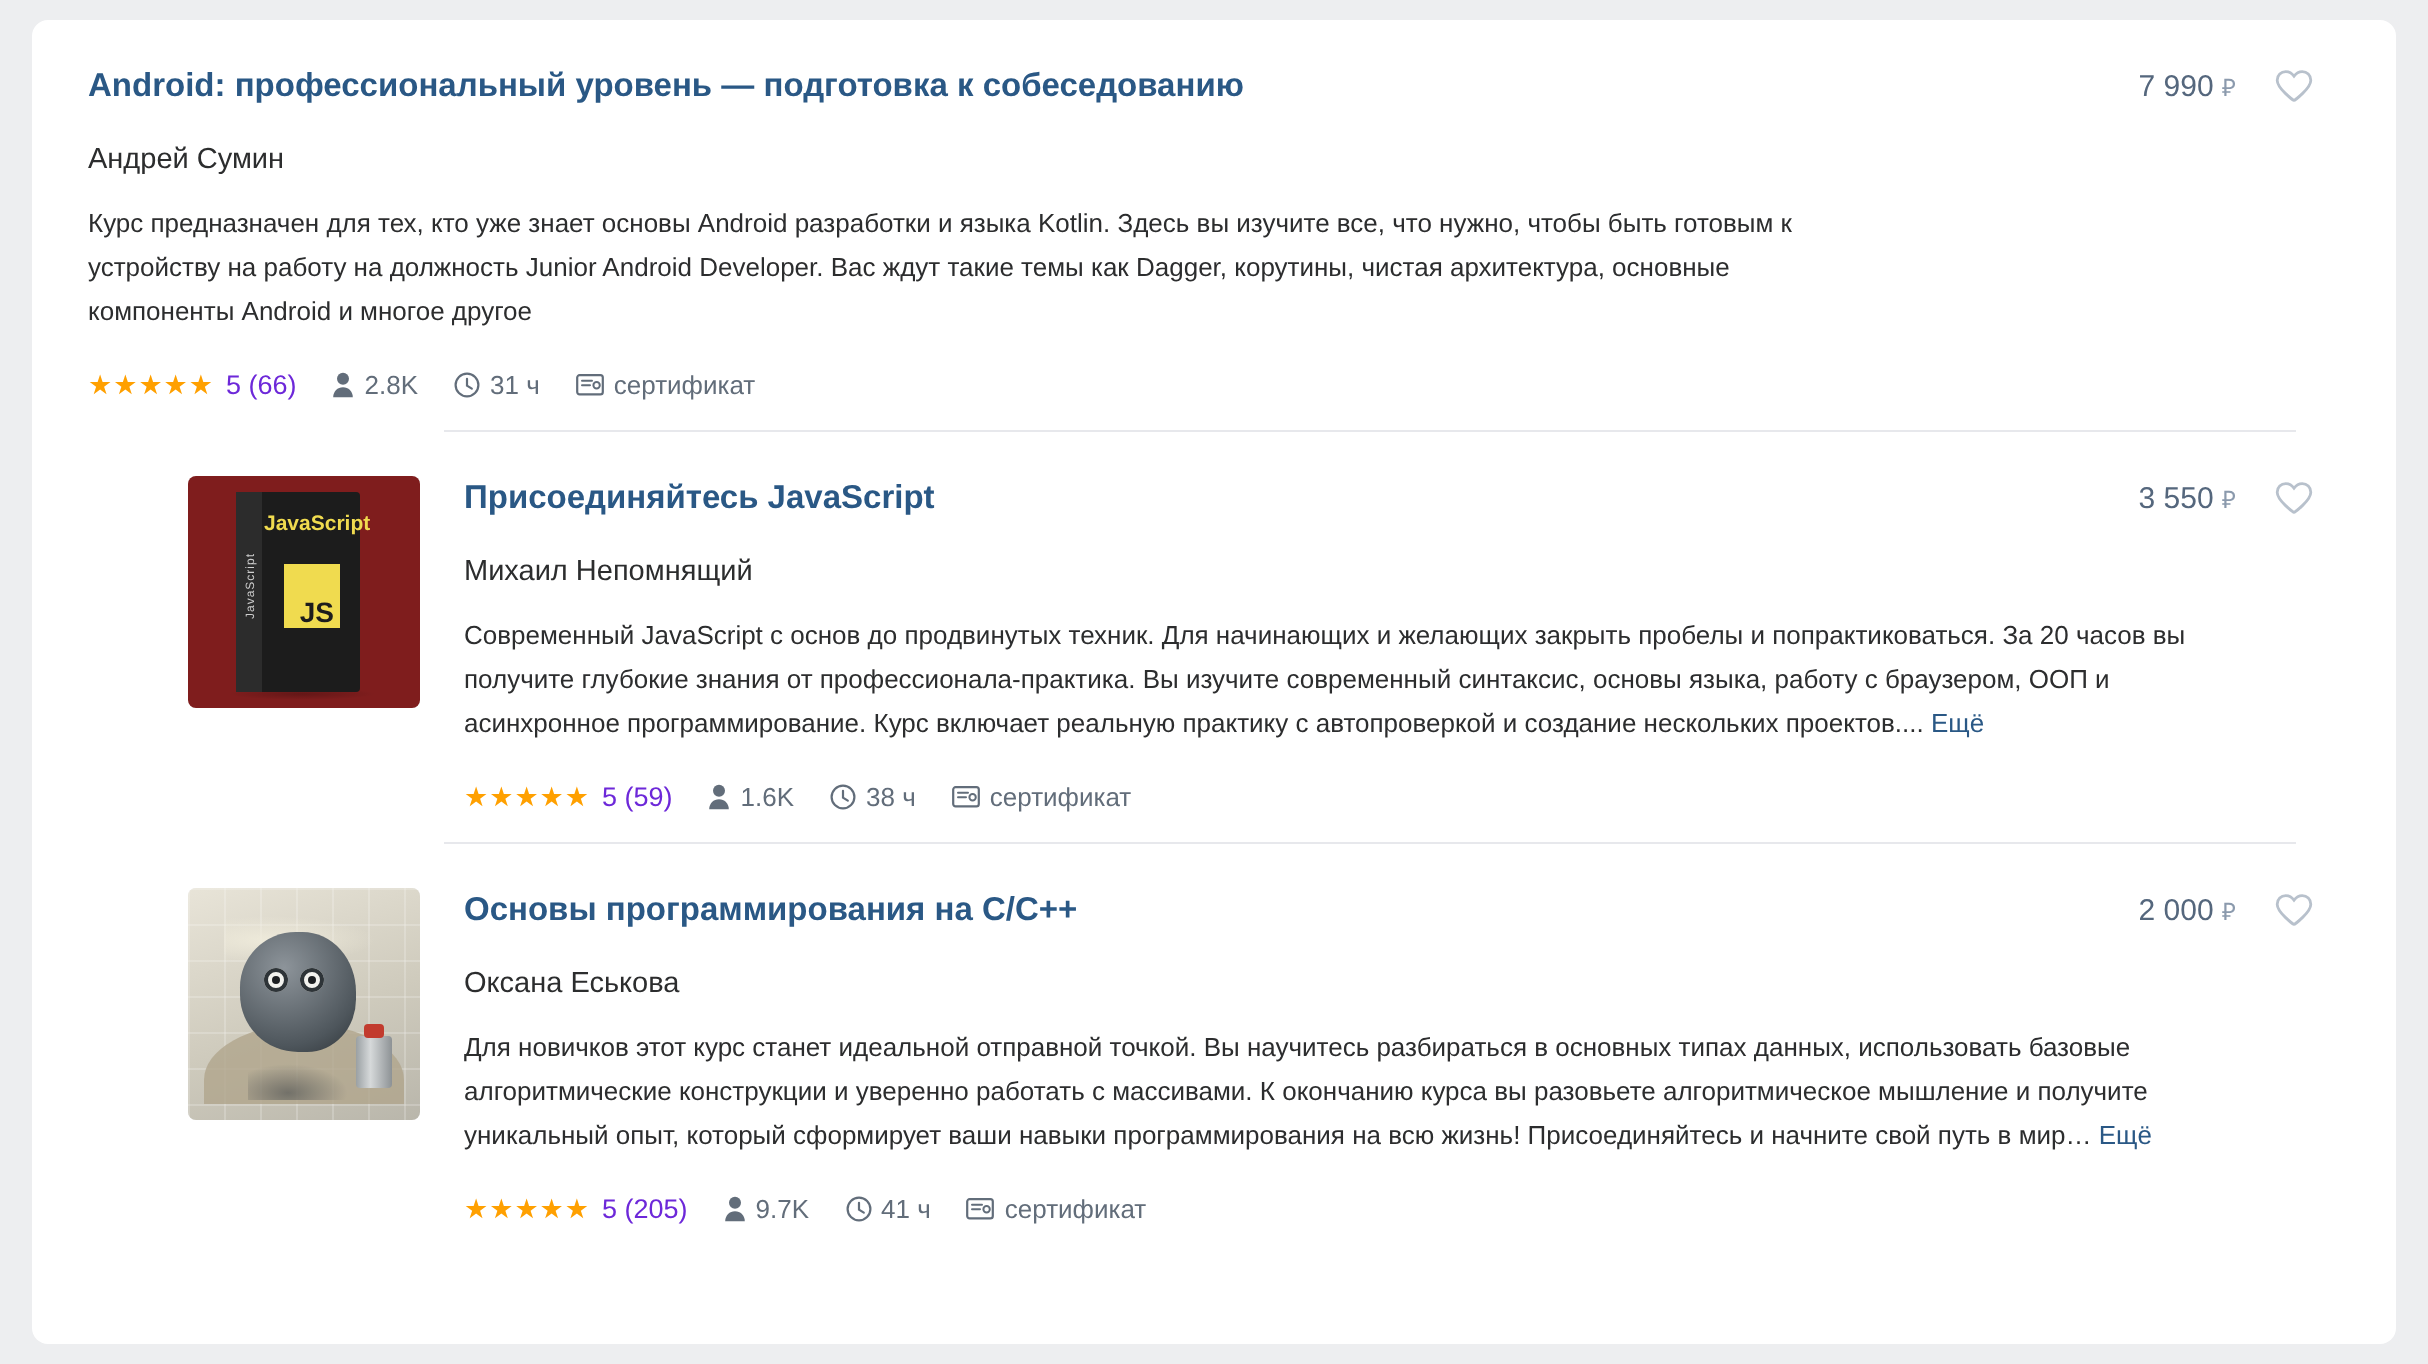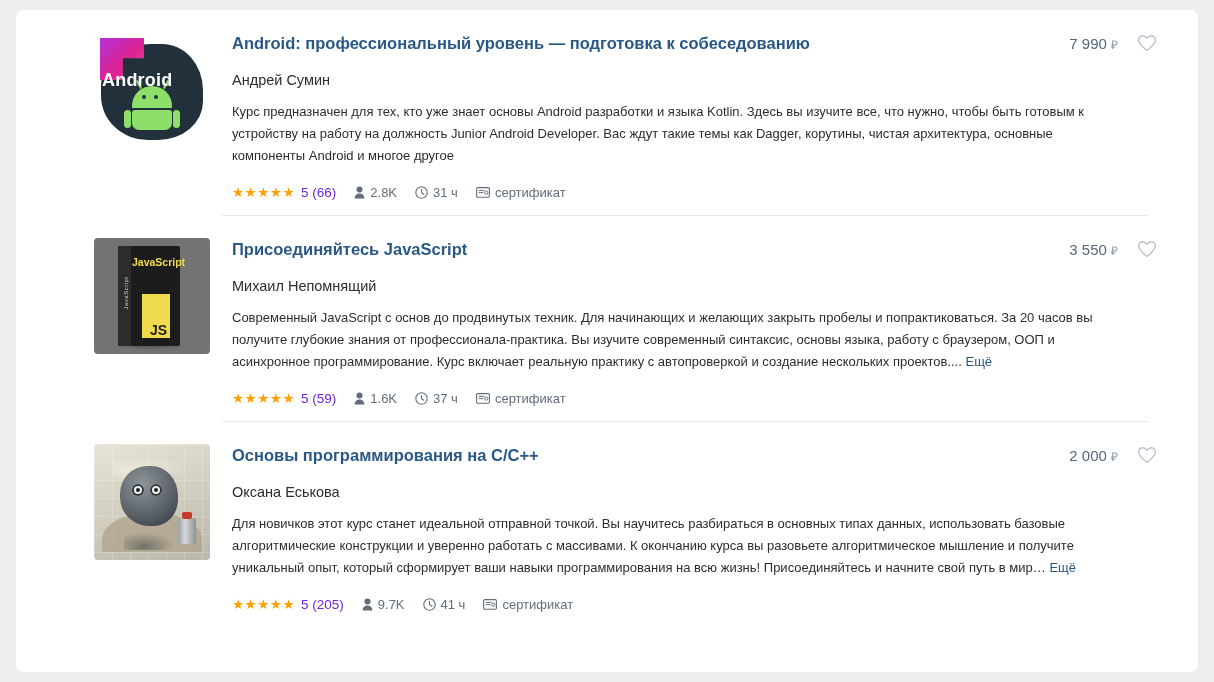--- a/index.html
+++ b/index.html
@@ -223,21 +223,21 @@
     font-size: 18px;
     font-weight: bold;
     color: #ffffff;
     letter-spacing: 0.2px;
   }
 
   
   .jsbox {
     position: absolute;
     inset: 0;
-    background: #737373;
+    background: #7f1d1d;
   }
   .jsbox .box {
     position: absolute;
     left: 24px;
     top: 8px;
     width: 62px;
     height: 100px;
     background: #1c1c1c;
     border-radius: 2px;
   }
@@ -266,23 +266,23 @@
     top: 18px;
     width: 46px;
     text-align: center;
     color: #f0db4f;
     font-size: 10.5px;
     font-weight: bold;
   }
   .jsbox .sq {
     position: absolute;
     left: 48px;
-    top: 56px;
+    top: 44px;
     width: 28px;
-    height: 44px;
+    height: 32px;
     background: #f0db4f;
   }
   .jsbox .sq span {
     position: absolute;
     right: 3px;
     bottom: 0px;
     color: #1c1c1c;
     font-size: 14px;
     font-weight: bold;
   }
@@ -386,37 +386,20 @@
     background: radial-gradient(ellipse at 40% 80%, rgba(60,65,70,.55), rgba(60,65,70,0) 70%);
   }
 </style>
 </head>
 <body>
 
 <div class="page">
   <div class="course-list">
 
     <div class="course-row divided">
-      <div class="thumb">
-        <div class="andr">
-          <div class="blob"></div>
-          <div class="mag"></div>
-          <div class="robot">
-            <div class="ant l"></div>
-            <div class="ant r"></div>
-            <div class="rhead"></div>
-            <div class="eye l"></div>
-            <div class="eye r"></div>
-            <div class="arm l"></div>
-            <div class="arm r"></div>
-            <div class="rbody"></div>
-          </div>
-          <div class="word">Android</div>
-        </div>
-      </div>
       <div class="body">
         <div class="title-line">
           <div class="title">Android: профессиональный уровень — подготовка к собеседованию</div>
           <div class="price">
             <span>7 990</span>
             <span class="cur">₽</span>
           </div>
           <div class="fav">
             <svg width="20" height="18" viewBox="0 0 20 18" aria-hidden="true">
               <path d="M10 16.2C9.7 16.2 1.6 10.2 1.6 6.1 1.6 3.6 3.5 1.8 5.9 1.8c1.6 0 3.1.9 4.1 2.3 1-1.4 2.5-2.3 4.1-2.3 2.4 0 4.3 1.8 4.3 4.3 0 4.1-8.1 10.1-8.4 10.1z" fill="none" stroke="#b8c1cc" stroke-width="1.4"></path>
@@ -507,21 +490,21 @@
             </span>
             <span>1.6K</span>
           </span>
           <span class="meta-item">
             <span class="ico">
               <svg width="13" height="13" viewBox="0 0 13 13">
                   <circle cx="6.5" cy="6.5" r="5.7" fill="none" stroke="#626d7a" stroke-width="1.1"></circle>
                   <path d="M6.5 3.4v3.4l2.4 1.5" fill="none" stroke="#626d7a" stroke-width="1.1" stroke-linecap="round"></path>
                 </svg>
             </span>
-            <span>37 ч</span>
+            <span>38 ч</span>
           </span>
           <span class="meta-item">
             <span class="ico">
               <svg width="14" height="13" viewBox="0 0 14 13">
                   <rect x="0.6" y="1.6" width="12.8" height="9.6" rx="1.2" fill="none" stroke="#626d7a" stroke-width="1.1"></rect>
                   <path d="M3 4.4h5M3 6.6h4" stroke="#626d7a" stroke-width="1" stroke-linecap="round"></path>
                   <circle cx="10.3" cy="6.6" r="1.6" fill="none" stroke="#626d7a" stroke-width="1"></circle>
                 </svg>
             </span>
             <span>сертификат</span>

